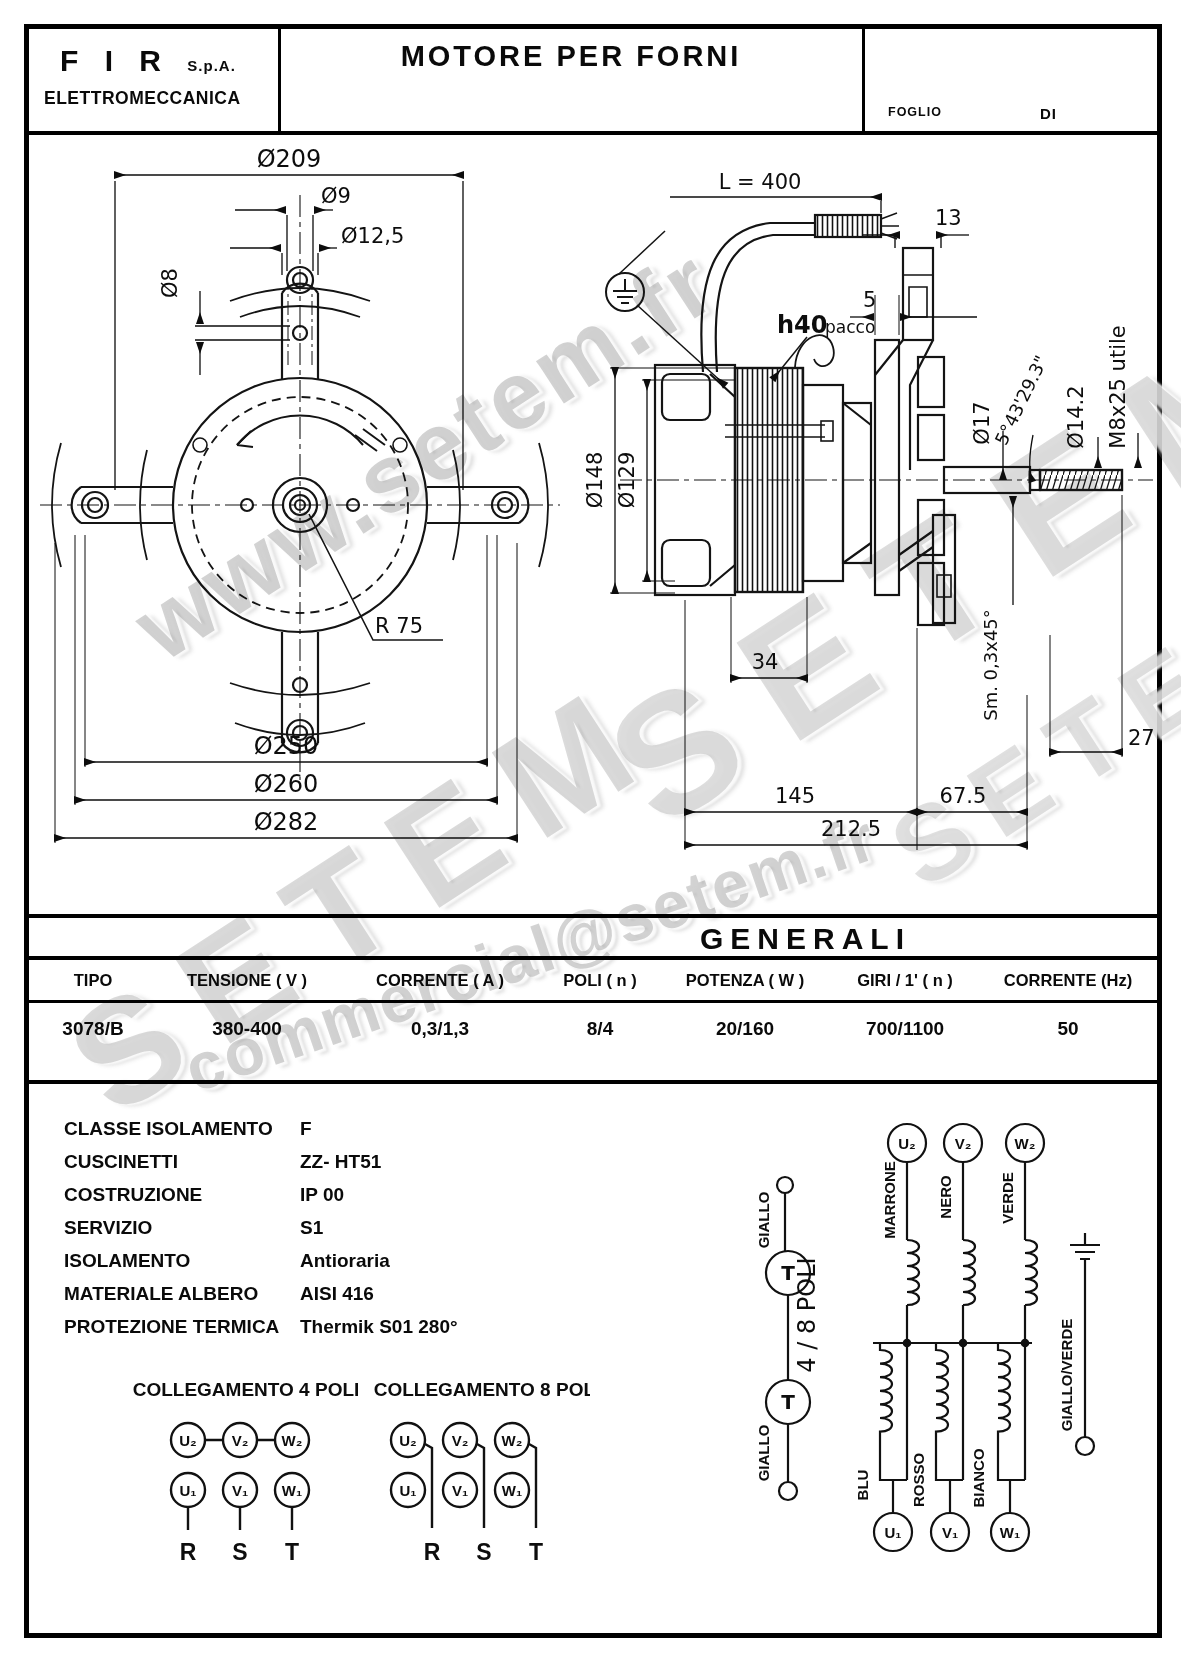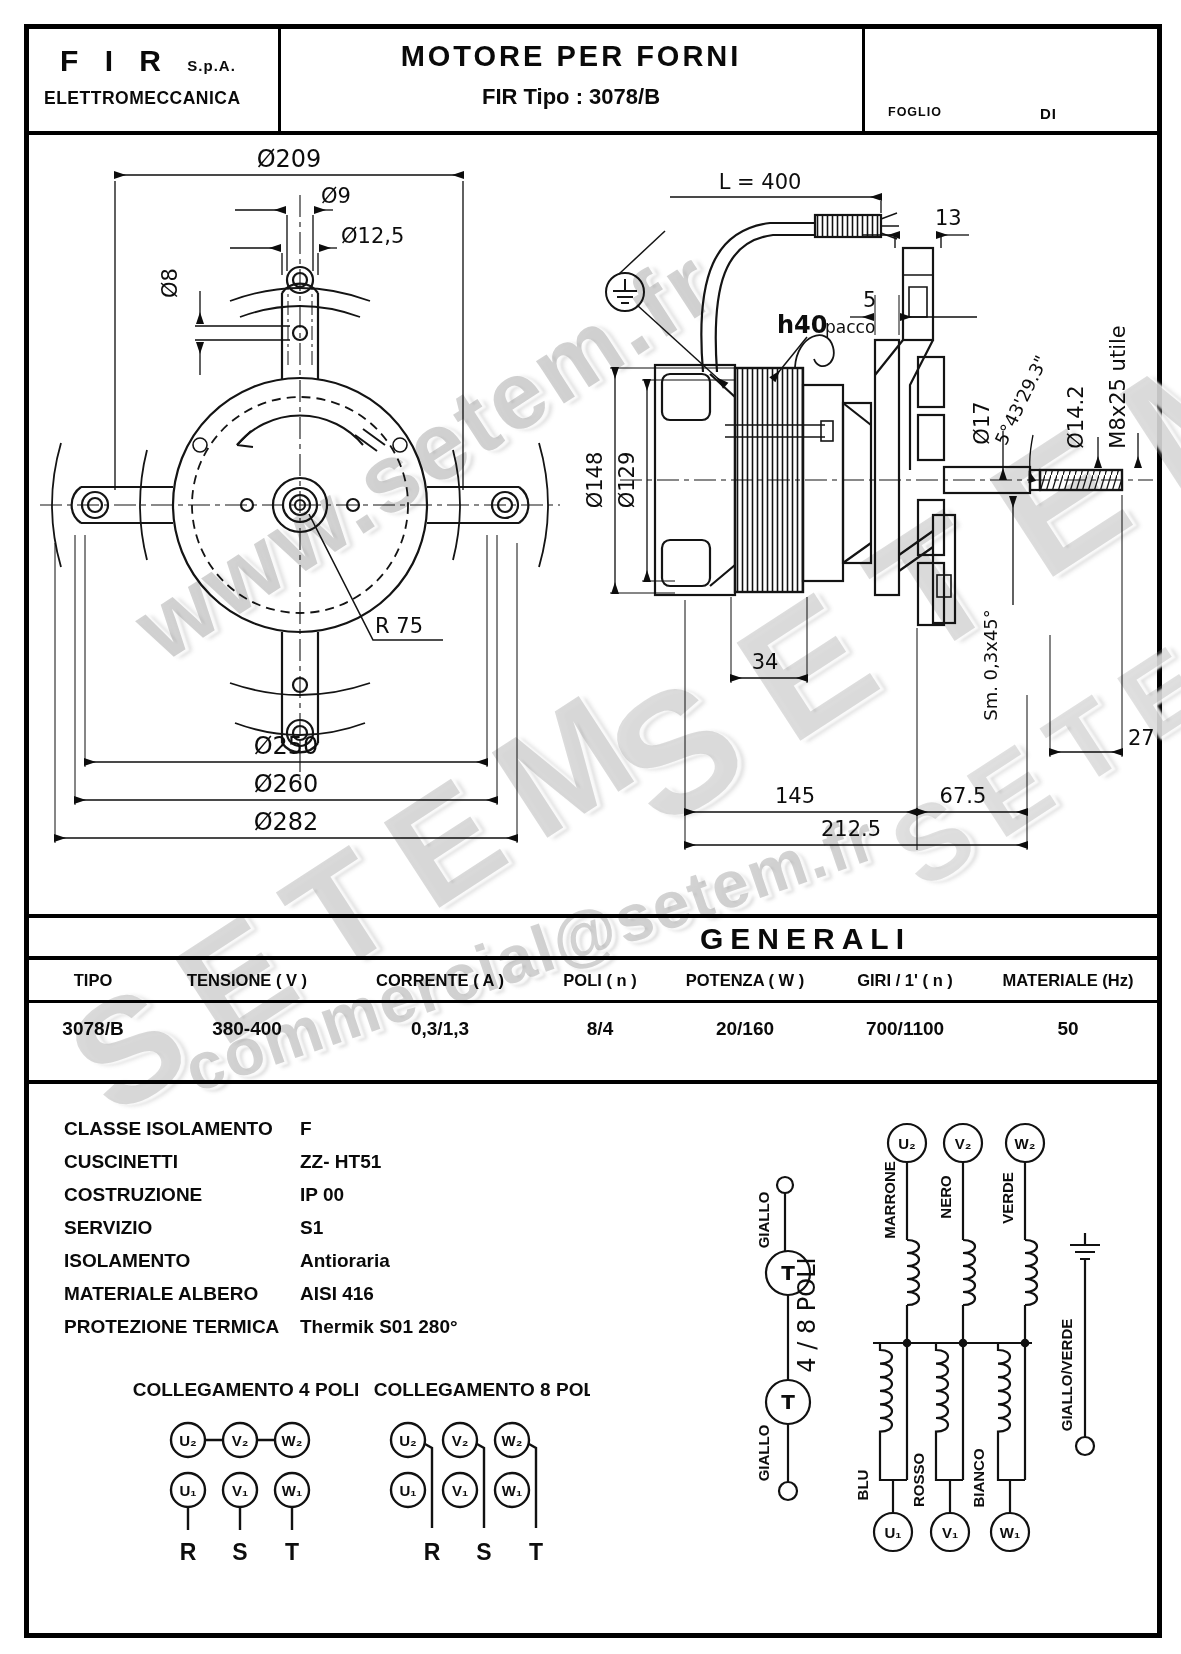--- a/index.html
+++ b/index.html
@@ -61,23 +61,20 @@
   <div class="abs hline" style="top:956px;height:4px;z-index:2;"></div>
   <div class="abs hline" style="top:1000px;height:3px;z-index:2;"></div>
   <div class="abs hline" style="top:1080px;height:4px;z-index:2;"></div>
 
   <div class="abs co-name">
     <span>F I R</span>
     <span class="co-spa">S.p.A.</span>
   </div>
   <div class="abs co-sub">ELETTROMECCANICA</div>
   <div class="abs doc-title">MOTORE  PER  FORNI</div>
-  <div class="abs doc-sub">
-    <span>FIR Tipo : </span><b>3078/B</b>
-  </div>
   <div class="abs foglio">FOGLIO</div>
   <div class="abs di">DI</div>
 
   <svg style="left:25px;top:135px;" width="1132" height="779" viewBox="0 0 1132 779">
     <defs>
       <marker id="arrE" markerWidth="14" markerHeight="10" refX="12" refY="5" orient="auto" markerUnits="userSpaceOnUse">
         <path d="M1,5 L13,1 L13,9 Z" fill="#0d0d0d"></path>
       </marker>
       <marker id="arrS" markerWidth="14" markerHeight="10" refX="12" refY="5" orient="auto-start-reverse" markerUnits="userSpaceOnUse">
         <path d="M1,5 L13,1 L13,9 Z" fill="#0d0d0d"></path>
@@ -285,21 +282,21 @@
   </svg>
 
   <div class="abs tbl-title" style="left:700px;">GENERALI</div>
 
   <div class="abs col-head" style="left:93px;">TIPO</div>
   <div class="abs col-head" style="left:247px;">TENSIONE ( V )</div>
   <div class="abs col-head" style="left:440px;">CORRENTE ( A )</div>
   <div class="abs col-head" style="left:600px;">POLI ( n )</div>
   <div class="abs col-head" style="left:745px;">POTENZA ( W )</div>
   <div class="abs col-head" style="left:905px;">GIRI / 1' ( n )</div>
-  <div class="abs col-head" style="left:1068px;">MATERIALE (Hz)</div>
+  <div class="abs col-head" style="left:1068px;">CORRENTE (Hz)</div>
 
   <div class="abs col-val" style="left:93px;">3078/B</div>
   <div class="abs col-val" style="left:247px;">380-400</div>
   <div class="abs col-val" style="left:440px;">0,3/1,3</div>
   <div class="abs col-val" style="left:600px;">8/4</div>
   <div class="abs col-val" style="left:745px;">20/160</div>
   <div class="abs col-val" style="left:905px;">700/1100</div>
   <div class="abs col-val" style="left:1068px;">50</div>
 
   <div class="abs spec-label" style="top:1118px;text-align:center;">CLASSE ISOLAMENTO</div>

